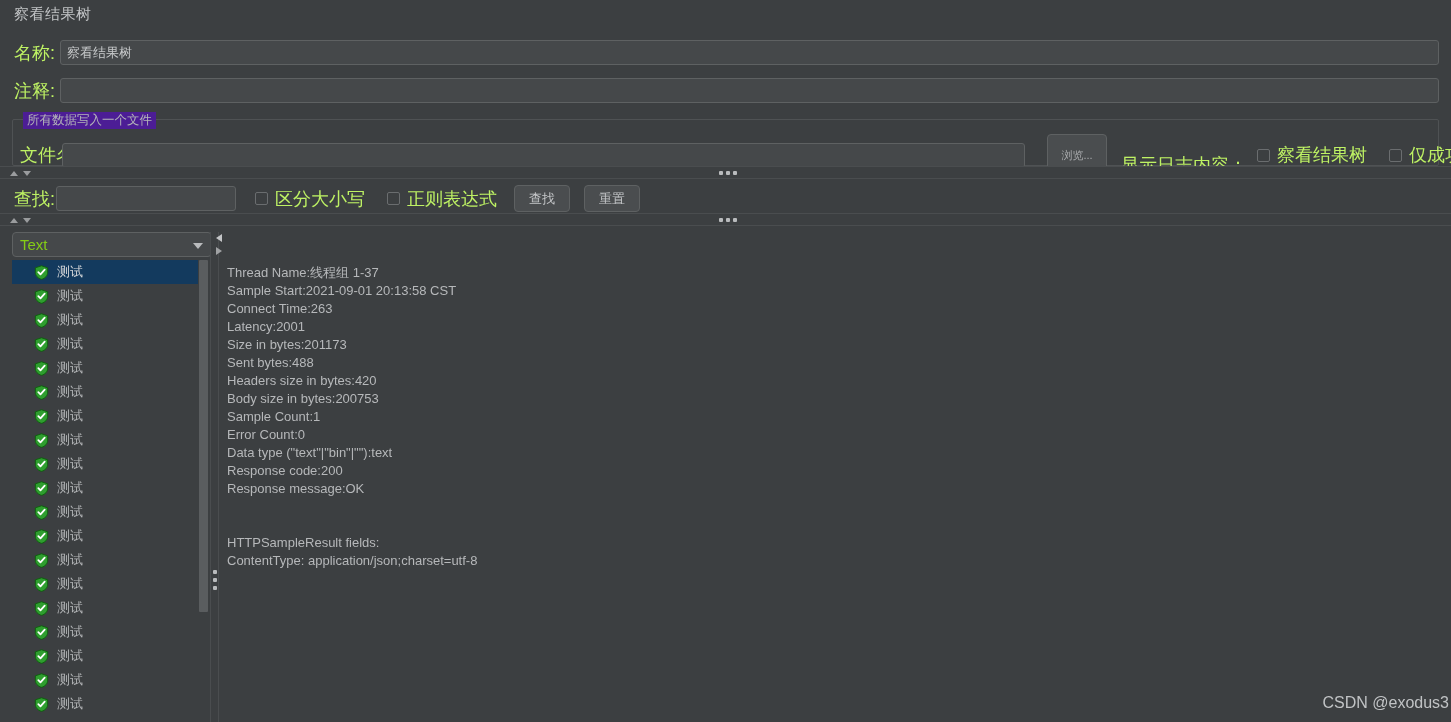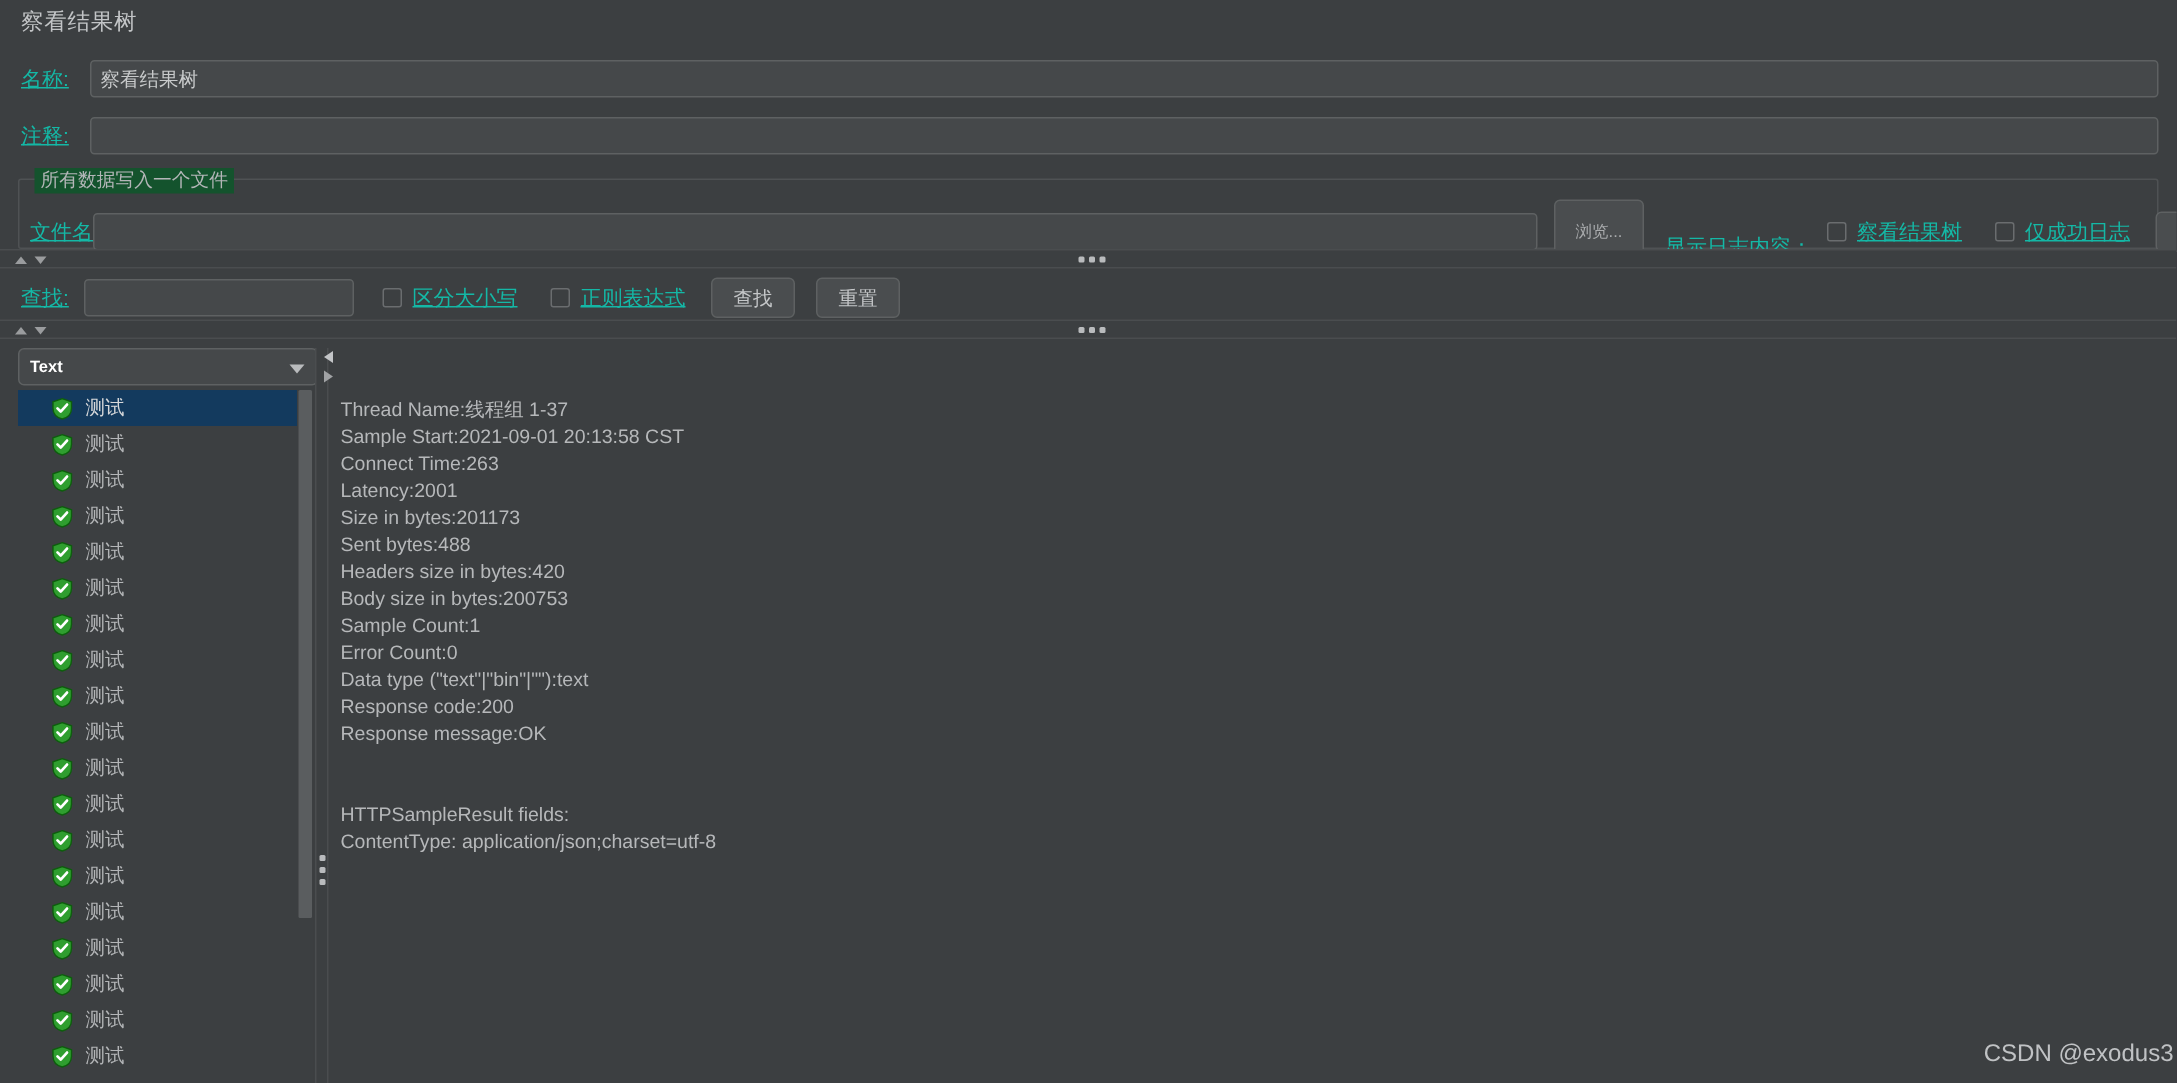--- a/index.html
+++ b/index.html
@@ -16,21 +16,21 @@
   #app { position: relative; width: 1451px; height: 722px; background: #3c3f41; }
 
   
   .panel-title {
     position: absolute; left: 14px; top: 5px;
     font-size: 15px; color: #c2c4c6; letter-spacing: .5px;
   }
 
   
   .row { position: absolute; display: flex; align-items: center; }
-  .lbl { color: #14b8a6; font-size: 14px; white-space: nowrap; text-decoration: underline; }
+  .lbl { color: #bef264; font-size: 18px; white-space: nowrap; }
 
   .tf {
     background: #45484a;
     border: 1px solid #5e6162;
     border-radius: 3px;
     height: 25px;
     color: #c8cacb;
     font-size: 13px;
     font-family: "Liberation Sans", "DejaVu Sans", sans-serif;
     padding: 0 6px;
@@ -41,21 +41,21 @@
 
   
   .groupbox {
     position: absolute;
     border: 1px solid #4f5254;
     border-radius: 2px;
   }
   .group-legend {
     position: absolute;
     top: -8px; left: 10px;
-    background: #14532d;
+    background: #4c1d95;
     padding: 0 4px;
     font-size: 12.5px;
     color: #b4b6b8;
     white-space: nowrap;
   }
 
   
   .btn {
     background: #4a4d4f;
     border: 1px solid #5e6162;
@@ -100,21 +100,21 @@
   
   .combo {
     position: absolute;
     left: 12px; top: 232px;
     width: 200px; height: 25px;
     background: #45484a;
     border: 1px solid #5e6162;
     border-radius: 4px;
     display: flex; align-items: center;
     padding: 0 7px;
-    color: #ffffff; font-size: 11px; font-weight: bold;
+    color: #84cc16; font-size: 15px;
   }
   .combo .arrow {
     position: absolute; right: 8px; top: 10px;
     width: 0; height: 0;
     border-left: 5px solid transparent; border-right: 5px solid transparent;
     border-top: 6px solid #b9bbbd;
   }
 
   .tree {
     position: absolute;
@@ -231,21 +231,21 @@
     <div class="tf empty" style="width:1381px;"></div>
   </div>
 
   <div class="groupbox" style="left:12px; top:119px; width:1427px; height:47px;">
     <span class="group-legend">所有数据写入一个文件</span>
   </div>
 
   <div class="row" style="left:20px; top:133px;">
     <span class="lbl" style="width:42px;">文件名</span>
     <div class="tf empty" style="width:963px;"></div>
-    <div class="btn small" style="margin-left:11px; width:60px; height:43px;">浏览...</div>
+    <div class="btn small" style="margin-left:22px; width:60px; height:43px;">浏览...</div>
     <span class="lbl" style="margin-left:14px;margin-top:20px;">显示日志内容：</span>
     <div class="cb-wrap" style="margin-left:10px;">
       <span class="cb"></span>
       <span class="lbl">察看结果树</span>
     </div>
     <div class="cb-wrap" style="margin-left:22px;">
       <span class="cb"></span>
       <span class="lbl">仅成功日志</span>
     </div>
     <div class="btn" style="margin-left:17px; width:57px; height:27px;">配置</div>

